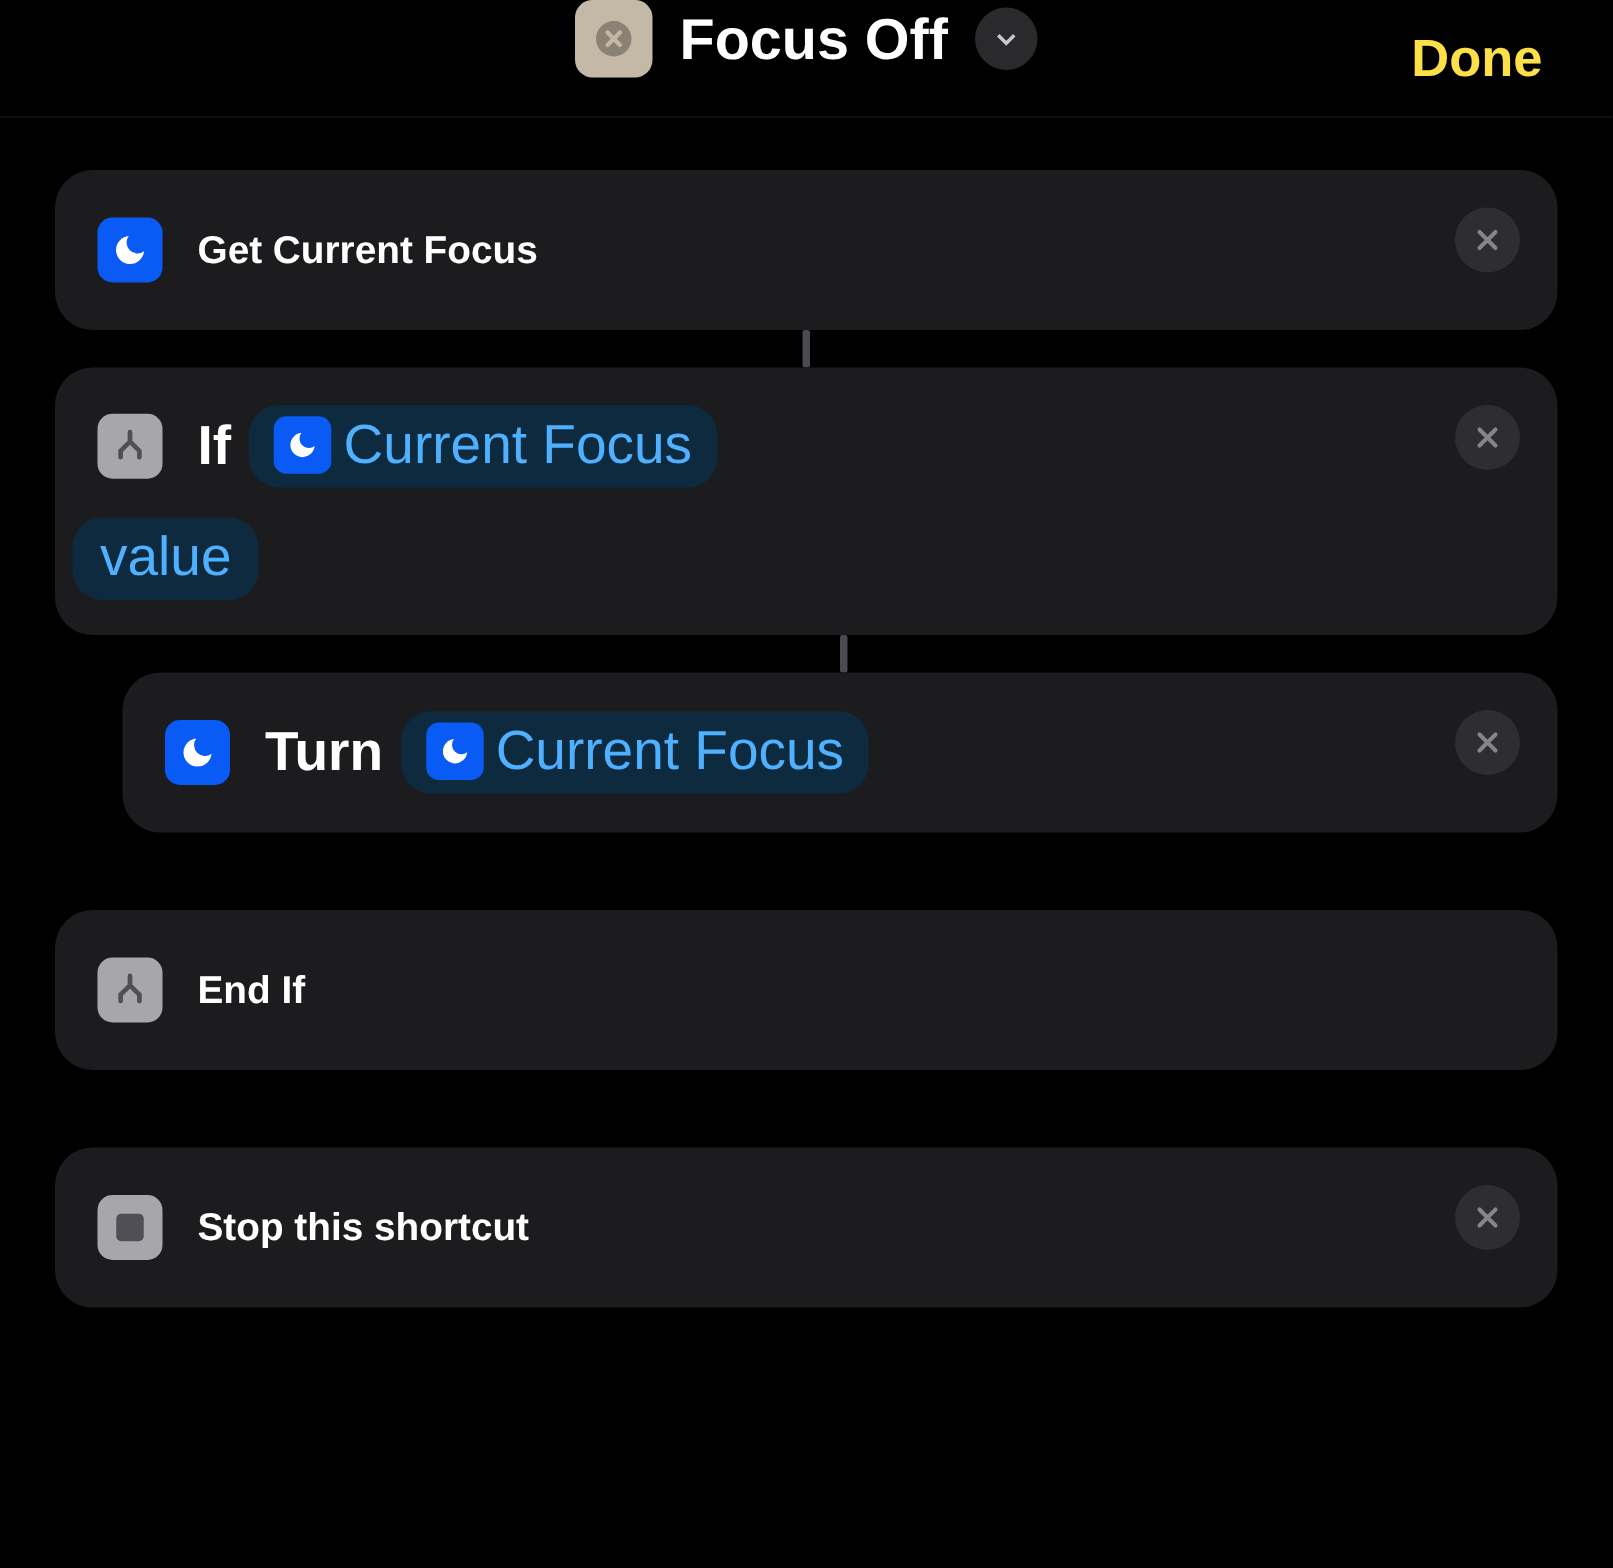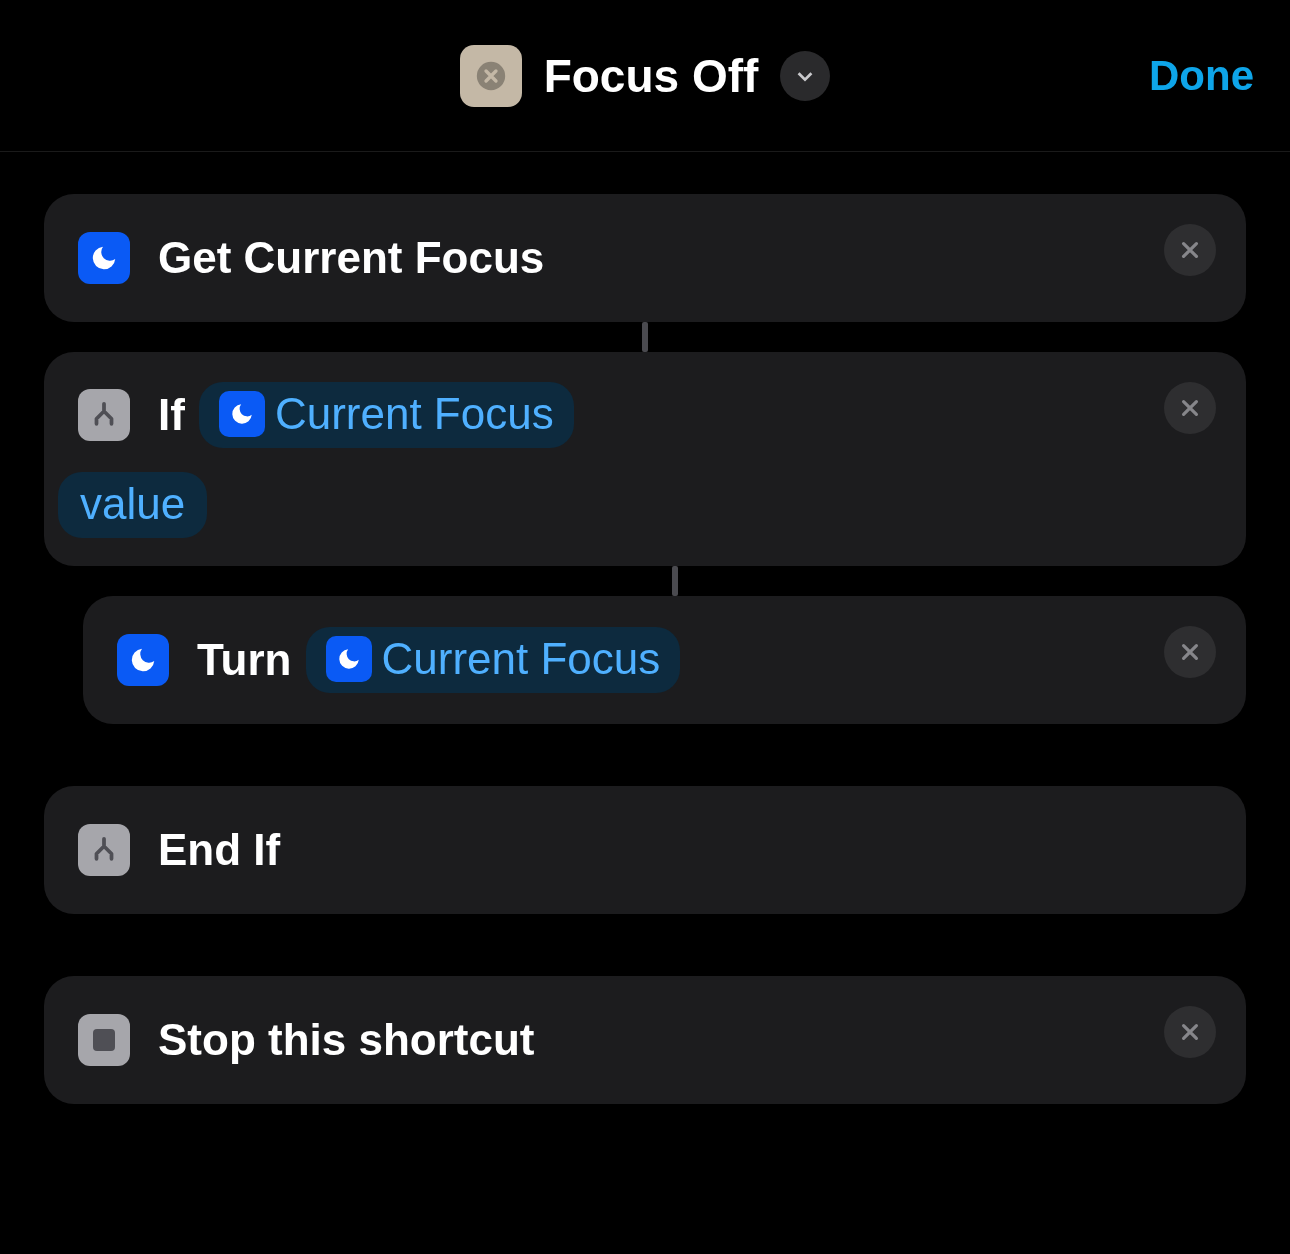--- a/index.html
+++ b/index.html
@@ -7,24 +7,24 @@
     width: 1290px;
     height: 1254px;
     background: #000;
     font-family: -apple-system, BlinkMacSystemFont, "SF Pro Text", "Helvetica Neue", Arial, sans-serif;
     color: #fff;
     overflow: hidden;
   }
 
   
   .header {
-    height: 152px;
+    height: 94px;
     border-bottom: 1px solid #1a1a1a;
     display: flex;
-    align-items: center;
+    align-items: flex-start;
     justify-content: center;
     position: relative;
   }
   .header-center {
     display: flex;
     align-items: center;
     gap: 22px;
   }
   .shortcut-icon {
     width: 62px;
@@ -47,47 +47,47 @@
     border-radius: 50%;
     background: #2a2a2c;
     display: flex;
     align-items: center;
     justify-content: center;
     cursor: pointer;
   }
   .chevron-btn svg { width: 22px; height: 22px; fill: none; stroke: #c9c9cc; stroke-width: 3; }
   .done-btn {
     position: absolute;
-    right: 36px;
+    right: 56px;
     top: 50%;
     transform: translateY(-50%);
     font-size: 42px;
     font-weight: 600;
-    color: #0ea5e9;
+    color: #fde047;
     cursor: pointer;
   }
 
   
   .content {
     padding: 42px 44px 0 44px;
   }
 
   .card {
     background: #1c1c1e;
     border-radius: 30px;
     padding: 30px 34px;
     position: relative;
     display: flex;
     align-items: center;
     flex-wrap: wrap;
     gap: 12px 14px;
     min-height: 128px;
   }
   .card.indent {
-    margin-left: 39px;
+    margin-left: 54px;
   }
   .card .delete {
     position: absolute;
     right: 30px;
     top: 30px;
   }
 
   .delete {
     width: 52px;
     height: 52px;
@@ -111,21 +111,21 @@
     flex-shrink: 0;
   }
   .app-icon.moon { background: #0a5af5; }
   .app-icon.moon svg { width: 30px; height: 30px; fill: #fff; }
   .app-icon.branch { background: #a6a6ab; }
   .app-icon.branch svg { width: 30px; height: 30px; stroke: #4f4f55; stroke-width: 3; fill: none; stroke-linecap: round; stroke-linejoin: round; }
   .app-icon.stop { background: #a6a6ab; }
   .app-icon.stop .sq { width: 22px; height: 22px; background:#4f4f55; border-radius:4px; }
 
   .label {
-    font-size: 44px;
+    font-size: 31px;
     font-weight: 600;
     color: #fff;
     margin-left: 14px;
   }
 
   .token {
     display: inline-flex;
     align-items: center;
     gap: 10px;
     background: #0d2a3e;

